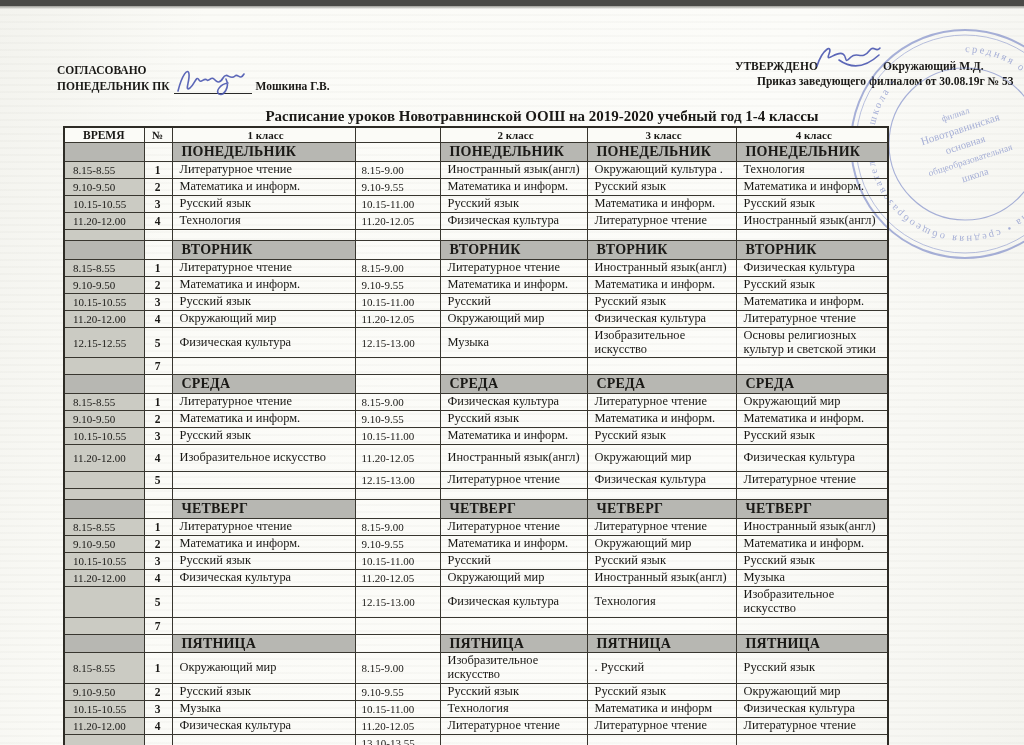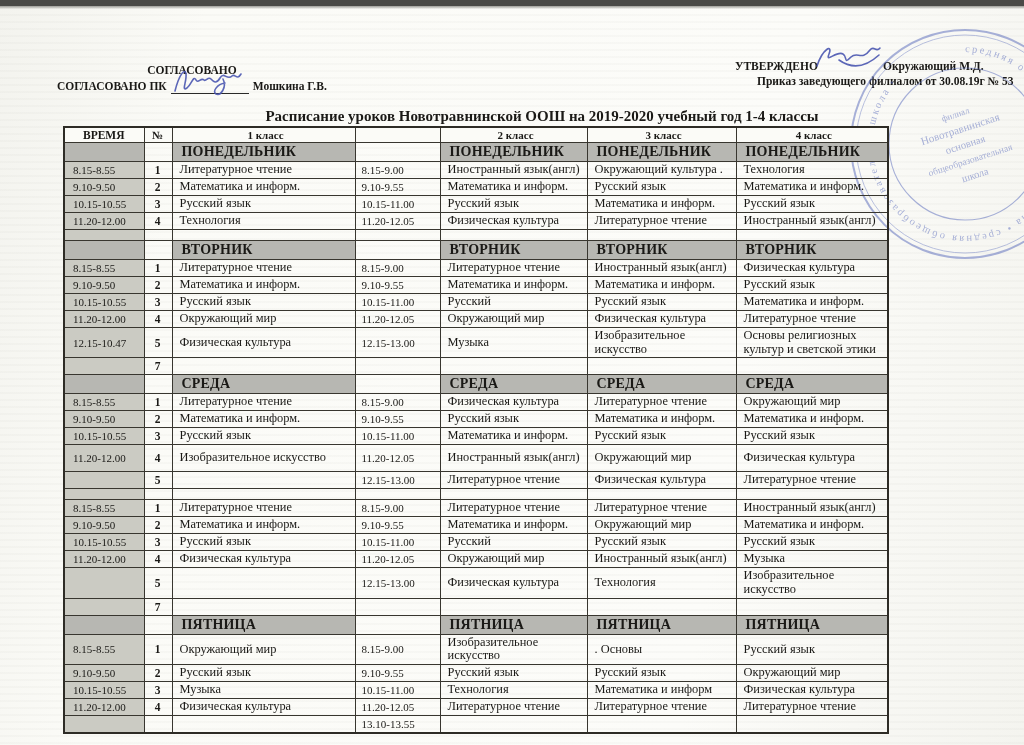--- a/index.html
+++ b/index.html
@@ -8,21 +8,21 @@
     background:
       repeating-linear-gradient(180deg, rgba(120,120,110,0.035) 0 2px, rgba(255,255,255,0) 2px 7px),
       linear-gradient(100deg,#f3f3ee 0%,#fbfbf7 18%,#fcfcf9 70%,#f4f4ef 100%);
     font-family:"Liberation Serif","DejaVu Serif",serif;
     color:#1a1916;
   }
   .top-edge{position:absolute;top:0;left:0;width:100%;height:6px;background:#4a4a47;}
   .top-edge-fade{position:absolute;top:6px;left:0;width:100%;height:3px;background:linear-gradient(#9b9b96,rgba(0,0,0,0));}
 
   
-  .approve-left{position:absolute;left:57px;top:63px;font-weight:bold;font-size:11.5px;line-height:1.35;text-align:center;}
+  .approve-left{position:absolute;left:57px;top:63px;font-weight:bold;font-size:11.5px;line-height:1.35;}
   .approve-left .row2{display:flex;align-items:flex-end;}
   .sig-line{display:inline-block;width:78px;border-bottom:1.4px solid #2a2a28;position:relative;height:14px;margin:0 4px;}
   .sig-line svg{position:absolute;left:0;bottom:-4px;}
   .approve-right{position:absolute;left:735px;top:54px;font-weight:bold;font-size:11.5px;}
   .approve-right .utv{position:absolute;left:0;top:6px;white-space:nowrap;}
   .approve-right .name{position:absolute;left:148px;top:6px;white-space:nowrap;}
   .approve-right .order{position:absolute;left:22px;top:21px;white-space:nowrap;}
   .approve-right svg.sig{position:absolute;left:78px;top:-12px;}
 
   .title{position:absolute;left:212px;top:108px;width:660px;text-align:center;
@@ -56,21 +56,21 @@
 </head>
 <body>
 
 <div class="page">
   <div class="top-edge"></div>
   <div class="top-edge-fade"></div>
 
   <div class="approve-left">
     <div>СОГЛАСОВАНО</div>
     <div class="row2">
-      <span>СОГЛАСОВАНО  ПК</span>
+      <span>ПОНЕДЕЛЬНИК  ПК</span>
       <span class="sig-line">
         <svg width="78" height="32" viewBox="0 0 78 32">
           <path class="sigpath" d="M4 26 C8 10 14 2 15 9 C16 16 10 27 16 23 C21 19 22 10 25 15 C27 19 30 12 33 15 C35 17 37 11 40 14 C42 16 45 20 49 13 C53 6 56 16 61 11 C64 8 66 16 70 9"></path>
           <path class="sigpath" d="M52 14 C56 22 50 31 45 29 C41 27 46 19 54 18"></path>
         </svg>
       </span>
       <span>Мошкина Г.В.</span>
     </div>
   </div>
 
@@ -219,21 +219,21 @@
           <tr class="lesson">
             <td class="c0">11.20-12.00</td>
             <td class="c1">4</td>
             <td class="c2">Окружающий  мир</td>
             <td class="c3">11.20-12.05</td>
             <td class="c4">Окружающий мир</td>
             <td class="c5">Физическая  культура</td>
             <td class="c6">Литературное чтение</td>
           </tr>
           <tr class="lesson tall">
-            <td class="c0">12.15-10.47</td>
+            <td class="c0">12.15-12.55</td>
             <td class="c1">5</td>
             <td class="c2">Физическая  культура</td>
             <td class="c3">12.15-13.00</td>
             <td class="c4">Музыка</td>
             <td class="c5">Изобразительное искусство</td>
             <td class="c6">Основы  религиозных культур и светской этики</td>
           </tr>
           <tr class="lesson">
             <td class="c0"></td>
             <td class="c1">7</td>
@@ -299,20 +299,29 @@
           </tr>
           <tr class="sep">
             <td class="c0"></td>
             <td class="c1"></td>
             <td class="c2"></td>
             <td class="c3"></td>
             <td class="c4"></td>
             <td class="c5"></td>
             <td class="c6"></td>
           </tr>
+          <tr class="day">
+            <td class="c0"></td>
+            <td class="c1"></td>
+            <td class="c2">ЧЕТВЕРГ</td>
+            <td class="c3"></td>
+            <td class="c4">ЧЕТВЕРГ</td>
+            <td class="c5">ЧЕТВЕРГ</td>
+            <td class="c6">ЧЕТВЕРГ</td>
+          </tr>
           <tr class="lesson">
             <td class="c0">8.15-8.55</td>
             <td class="c1">1</td>
             <td class="c2">Литературное чтение</td>
             <td class="c3">8.15-9.00</td>
             <td class="c4">Литературное чтение</td>
             <td class="c5">Литературное чтение</td>
             <td class="c6">Иностранный язык(англ)</td>
           </tr>
           <tr class="lesson">
@@ -368,21 +377,21 @@
             <td class="c4">ПЯТНИЦА</td>
             <td class="c5">ПЯТНИЦА</td>
             <td class="c6">ПЯТНИЦА</td>
           </tr>
           <tr class="lesson tall">
             <td class="c0">8.15-8.55</td>
             <td class="c1">1</td>
             <td class="c2">Окружающий  мир</td>
             <td class="c3">8.15-9.00</td>
             <td class="c4">Изобразительное искусство</td>
-            <td class="c5">. Основы</td>
+            <td class="c5">. Русский</td>
             <td class="c6">Русский язык</td>
           </tr>
           <tr class="lesson">
             <td class="c0">9.10-9.50</td>
             <td class="c1">2</td>
             <td class="c2">Русский язык</td>
             <td class="c3">9.10-9.55</td>
             <td class="c4">Русский язык</td>
             <td class="c5">Русский язык</td>
             <td class="c6">Окружающий мир</td>

